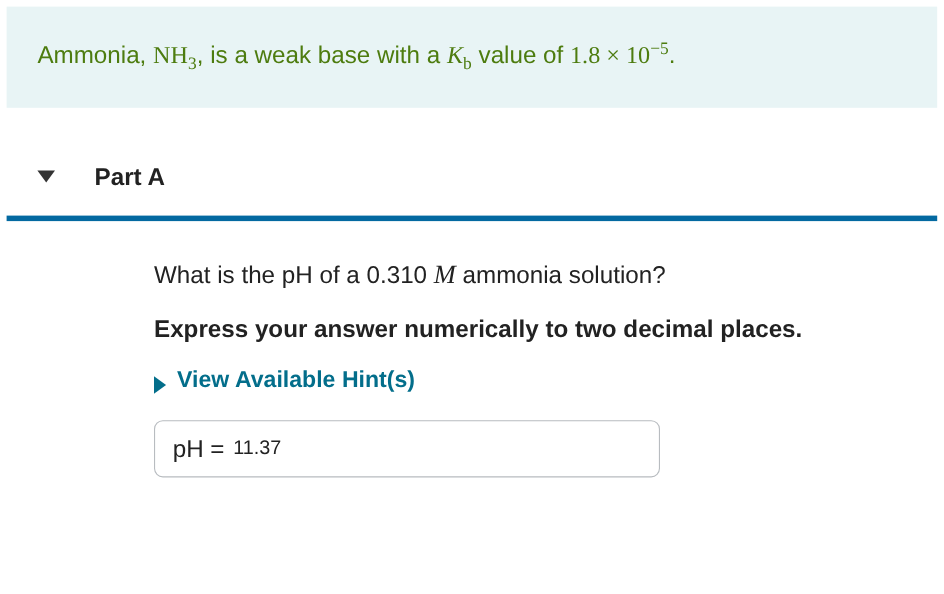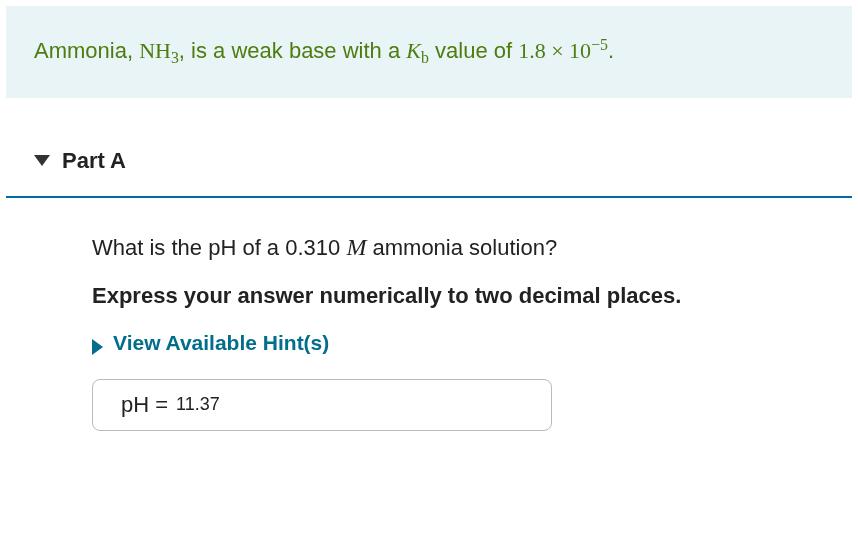--- a/index.html
+++ b/index.html
@@ -19,43 +19,44 @@
     line-height: 1.4;
   }
   .intro-box .formula { font-family: "Times New Roman", serif; }
   .intro-box .sub { font-size: 0.72em; vertical-align: sub; }
   .intro-box .sup { font-size: 0.72em; vertical-align: super; }
   .intro-box .kb { font-style: italic; }
 
   .part-header {
     margin: 28px 6px 0 6px;
     padding: 22px 28px 22px 28px;
-    border-bottom: 2px solid #0369a1;
+    border-bottom: 5px solid #0369a1;
     background: #fff;
     display: flex;
     align-items: center;
-    gap: 12px;
+    gap: 36px;
   }
   .chevron {
     display: inline-block;
     width: 0; height: 0;
     border-left: 8px solid transparent;
     border-right: 8px solid transparent;
     border-top: 11px solid #333;
   }
   .part-title {
     font-size: 22px;
     font-weight: bold;
     color: #222;
   }
 
   .part-body {
     padding: 36px 28px 0 92px;
     font-size: 22px;
     color: #222;
+    margin-left: 48px;
   }
   .question { margin-bottom: 22px; }
   .question .mi { font-family: "Times New Roman", serif; font-style: italic; font-size: 24px; }
   .instruction { font-weight: bold; margin-bottom: 22px; }
 
   .hints {
     display: flex;
     align-items: flex-end;
     gap: 10px;
     color: #036e8b;
@@ -74,21 +75,21 @@
 
   .answer-row {
     display: flex;
     align-items: center;
   }
   .answer-field {
     display: inline-flex;
     align-items: center;
     border: 1px solid #b8bcc0;
     border-radius: 8px;
-    padding: 12px 28px;
+    padding: 12px 16px;
     font-size: 22px;
     min-width: 460px;
     background: #fff;
     gap: 8px;
   }
   .answer-label { white-space: nowrap; }
   .answer-input {
     border: none;
     outline: none;
     font-size: 18px;

